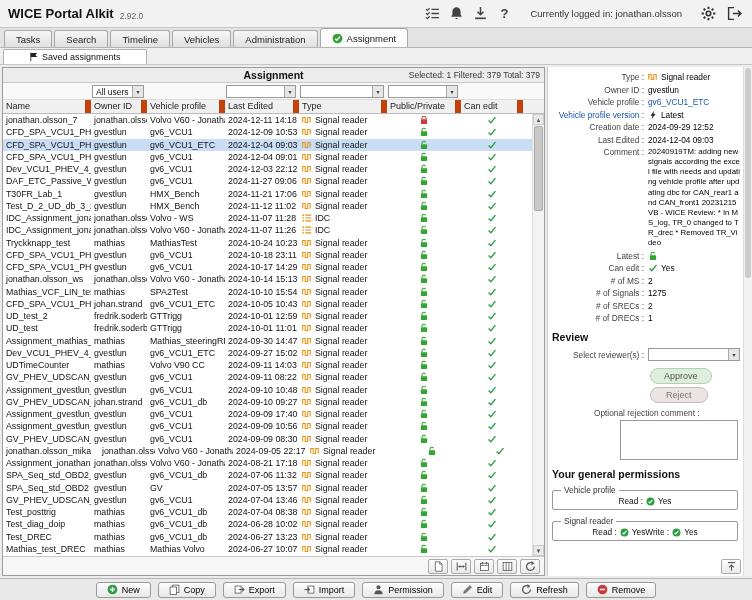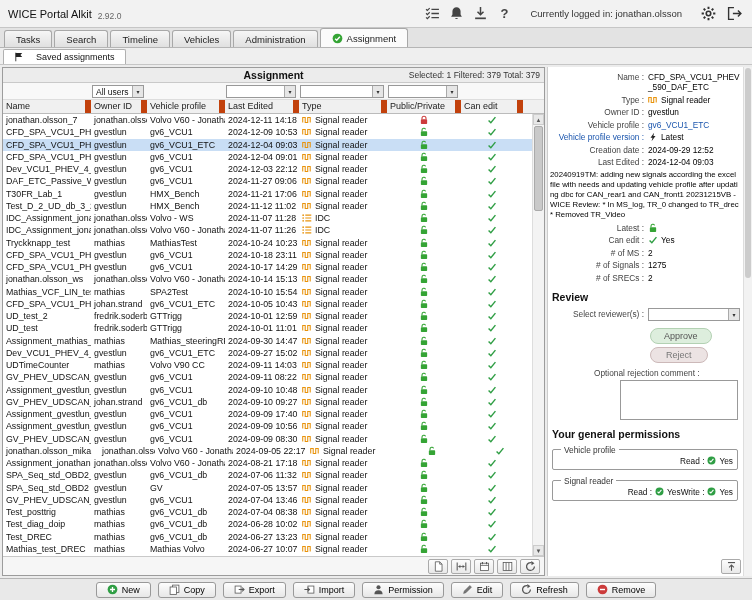--- a/index.html
+++ b/index.html
@@ -2,34 +2,34 @@
 <html><head>
 <meta charset="utf-8">
 <style>
 *{box-sizing:border-box;margin:0;padding:0}
 html,body{width:752px;height:600px;overflow:hidden;font-family:"Liberation Sans",sans-serif;background:#e9e9e9;color:#111}
 .app{width:752px;height:600px;display:flex;flex-direction:column}
 .icon{display:inline-flex;align-items:center;justify-content:center;width:12px;height:12px;flex:none}
 .icon svg{width:100%;height:100%;display:block}
 
 .app-header{height:28px;background:#f2f2f2;border-bottom:1px solid #c6c6c6;display:flex;align-items:center;padding:0 8px;gap:6px;flex:none}
-.app-title{font-size:11px;font-weight:normal}
+.app-title{font-size:13px;font-weight:bold}
 .app-version{font-size:8.5px;color:#666;position:relative;top:2px}
 .spacer{flex:1}
 .hbtn{background:none;border:none;width:20px;height:20px;display:flex;align-items:center;justify-content:center;cursor:pointer}
 .hbtn .icon{width:15px;height:15px}
 .logged-in{font-size:9.5px;color:#333;margin:0 10px;white-space:nowrap}
 .qm{font-size:13px;font-weight:bold;color:#444;line-height:1}
 
 .tab-bar{height:20px;background:#e3e3e3;border-bottom:1px solid #b5b5b5;display:flex;align-items:flex-end;padding-left:4px;gap:2px;flex:none}
 .tab{height:17px;display:flex;align-items:center;gap:4px;padding:0 11px;font-size:9.5px;background:linear-gradient(#f6f6f6,#e0e0e0);border:1px solid #a8a8a8;border-bottom:none;border-radius:3px 3px 0 0;cursor:pointer;color:#222;white-space:nowrap}
 .tab.active{background:#fbfbfb;height:19px}
 .tab .icon{width:11px;height:11px}
 .subtab-bar{height:17px;background:#efefef;border-bottom:1px solid #c6c6c6;display:flex;align-items:flex-end;padding-left:3px;flex:none}
-.subtab{height:15px;display:flex;align-items:center;gap:12px;padding:0 10px;font-size:9px;background:#fff;border:1px solid #b0b0b0;border-bottom:none;border-radius:2px 2px 0 0;cursor:pointer}
+.subtab{height:15px;display:flex;align-items:center;gap:3px;padding:0 25px;font-size:9px;background:#fff;border:1px solid #b0b0b0;border-bottom:none;border-radius:2px 2px 0 0;cursor:pointer}
 .subtab .icon{width:10px;height:10px}
 
 .main{flex:1;display:flex;background:#ececec;min-height:0}
 .table-panel{width:543px;margin:2px;background:#fff;border:1px solid #9c9c9c;display:flex;flex-direction:column;min-height:0;flex:none}
 .table-title-row{height:15px;background:#ececec;border-bottom:1px solid #c9c9c9;position:relative;display:flex;align-items:center;justify-content:center;flex:none}
 .table-title{font-size:10.5px;font-weight:bold}
 .table-status{position:absolute;right:4px;font-size:8.5px;color:#333}
 .filter-row{height:17px;background:#f8f8f8;border-bottom:1px solid #ddd;position:relative;flex:none}
 .combo{background:#fff;border:1px solid #999;display:flex;align-items:center;justify-content:space-between;font-size:8.5px;height:13px;overflow:hidden;cursor:pointer}
 .filter-combo{position:absolute;top:2px}
@@ -62,21 +62,21 @@
 .fvalue.small{font-size:7.8px;line-height:1.3}
 .review-heading,.perm-heading{font-size:10.5px;font-weight:bold;margin:8px 0 5px 2px}
 .reviewer-row{display:flex;align-items:center}
 .reviewer-combo{width:112px;height:13px}
 .approve-btn{display:block;margin:7px 0 3px 100px;padding:2px 13px;font-size:9px;background:#ddeedd;border:1px solid #b3d1b3;border-radius:9px;color:#555;cursor:pointer;font-family:inherit}
 .reject-btn{display:block;margin:0 0 5px 100px;padding:2px 15px;font-size:9px;background:#ece3e3;border:1px solid #ccb9b9;border-radius:9px;color:#777;cursor:pointer;font-family:inherit}
 .rej-label{margin:4px 0 2px 44px;color:#444}
 .rejection-comment{display:block;margin-left:70px;width:118px;height:40px;border:1px solid #999;resize:none;background:#fff;font-family:inherit;font-size:8px}
 .perm-group{border:1px solid #999;border-radius:2px;margin:3px 2px 6px 2px;padding:0 4px 3px}
 .perm-group legend{font-size:8.3px;color:#333;padding:0 3px;margin-left:4px}
-.perm-items{display:flex;justify-content:flex-end;align-items:center;padding-top:1px}
+.perm-items{display:flex;justify-content:center;align-items:center;padding-top:1px}
 .perm-item{display:flex;align-items:center;gap:3px}
 .perm-item .icon{width:9px;height:9px}
 .panel-scroll{position:absolute;right:0;top:0;bottom:0;width:9px;background:#f2f2f2;border-left:1px solid #ddd}
 .panel-scroll .thumb{width:6px;margin:1px;height:210px;background:#ccc;border-radius:3px;cursor:grab}
 .top-btn{position:absolute;right:11px;bottom:2px;width:20px;height:15px;background:linear-gradient(#fcfcfc,#e9e9e9);border:1px solid #aaa;border-radius:2px;display:flex;align-items:center;justify-content:center;cursor:pointer}
 .top-btn .icon{width:11px;height:11px}
 
 .footer{height:22px;background:#e9e9e9;border-top:1px solid #b5b5b5;display:flex;align-items:center;justify-content:center;gap:7px;flex:none}
 .fbtn{height:16px;display:flex;align-items:center;gap:4px;padding:0 10px;font-size:9px;background:linear-gradient(#fdfdfd,#e7e7e7);border:1px solid #999;border-radius:3px;cursor:pointer;font-family:inherit;white-space:nowrap}
 .fbtn .icon{width:11px;height:11px}
@@ -1604,26 +1604,20 @@
                 <path d="M8 0l4 2.8-3.7 2.6z" fill="#555"></path>
               </svg>
             </span>
           </button>
         </div>
     </section>
 
     <aside class="details-panel">
       <div id="detail-fields">
           <div class="field">
-            <span class="flabel">Name :</span>
-            <span class="fvalue">
-              <span>CFD_SPA_VCU1_PHEV_590_DAF_ETC</span>
-            </span>
-          </div>
-          <div class="field">
             <span class="flabel">Type :</span>
             <span class="fvalue">
               <span class="icon">
                 <svg viewBox="0 0 14 14">
                   <path d="M1 10.5V3.5h3.5v7H8v-7h3.5v7" stroke="#e8930c" stroke-width="1.5" fill="none"></path>
                 </svg>
               </span>
               <span>Signal reader</span>
             </span>
           </div>
@@ -1656,20 +1650,21 @@
               <span>2024-09-29 12:52</span>
             </span>
           </div>
           <div class="field">
             <span class="flabel">Last Edited :</span>
             <span class="fvalue">
               <span>2024-12-04 09:03</span>
             </span>
           </div>
           <div class="field">
+            <span class="flabel">Comment :</span>
             <span class="fvalue small">
               <span>20240919TM: adding new signals according the excel file with needs and updating vehicle profile after updating dbc for CAN_rear1 and CAN_front1 20231215VB - WICE Review: * In MS_log, TR_0 changed to TR_drec * Removed TR_Video</span>
             </span>
           </div>
           <div class="field">
             <span class="flabel">Latest :</span>
             <span class="fvalue">
               <span class="icon">
                 <svg viewBox="0 0 14 14">
                   <path d="M4.2 6V4.3a2.6 2.6 0 0 1 5-1" stroke="#35a435" stroke-width="1.5" fill="none"></path>
@@ -1699,20 +1694,26 @@
           <div class="field">
             <span class="flabel"># of Signals :</span>
             <span class="fvalue">
               <span>1275</span>
             </span>
           </div>
           <div class="field">
             <span class="flabel"># of SRECs :</span>
             <span class="fvalue">
               <span>2</span>
+            </span>
+          </div>
+          <div class="field">
+            <span class="flabel"># of DRECs :</span>
+            <span class="fvalue">
+              <span>1</span>
             </span>
           </div>
         </div>
 
       <div>
         <div class="review-heading">Review</div>
         <div class="reviewer-row">
           <span class="flabel">Select reviewer(s) :</span>
           <div class="combo reviewer-combo">
             <span class="combo-text"></span>

